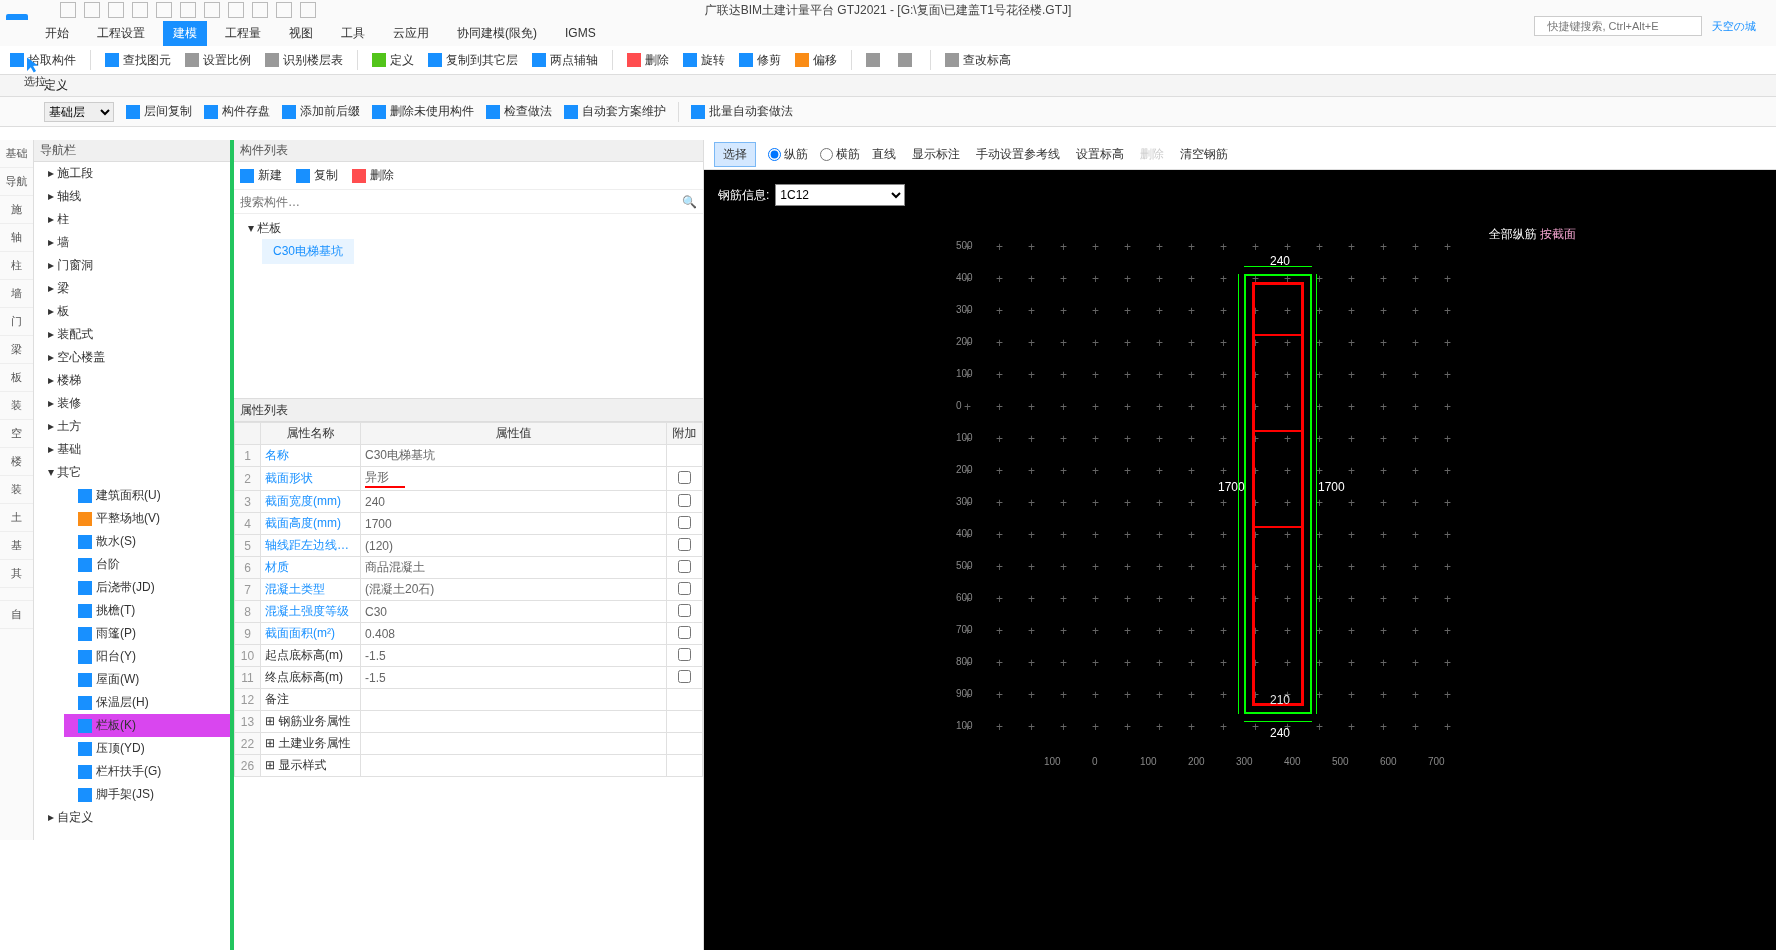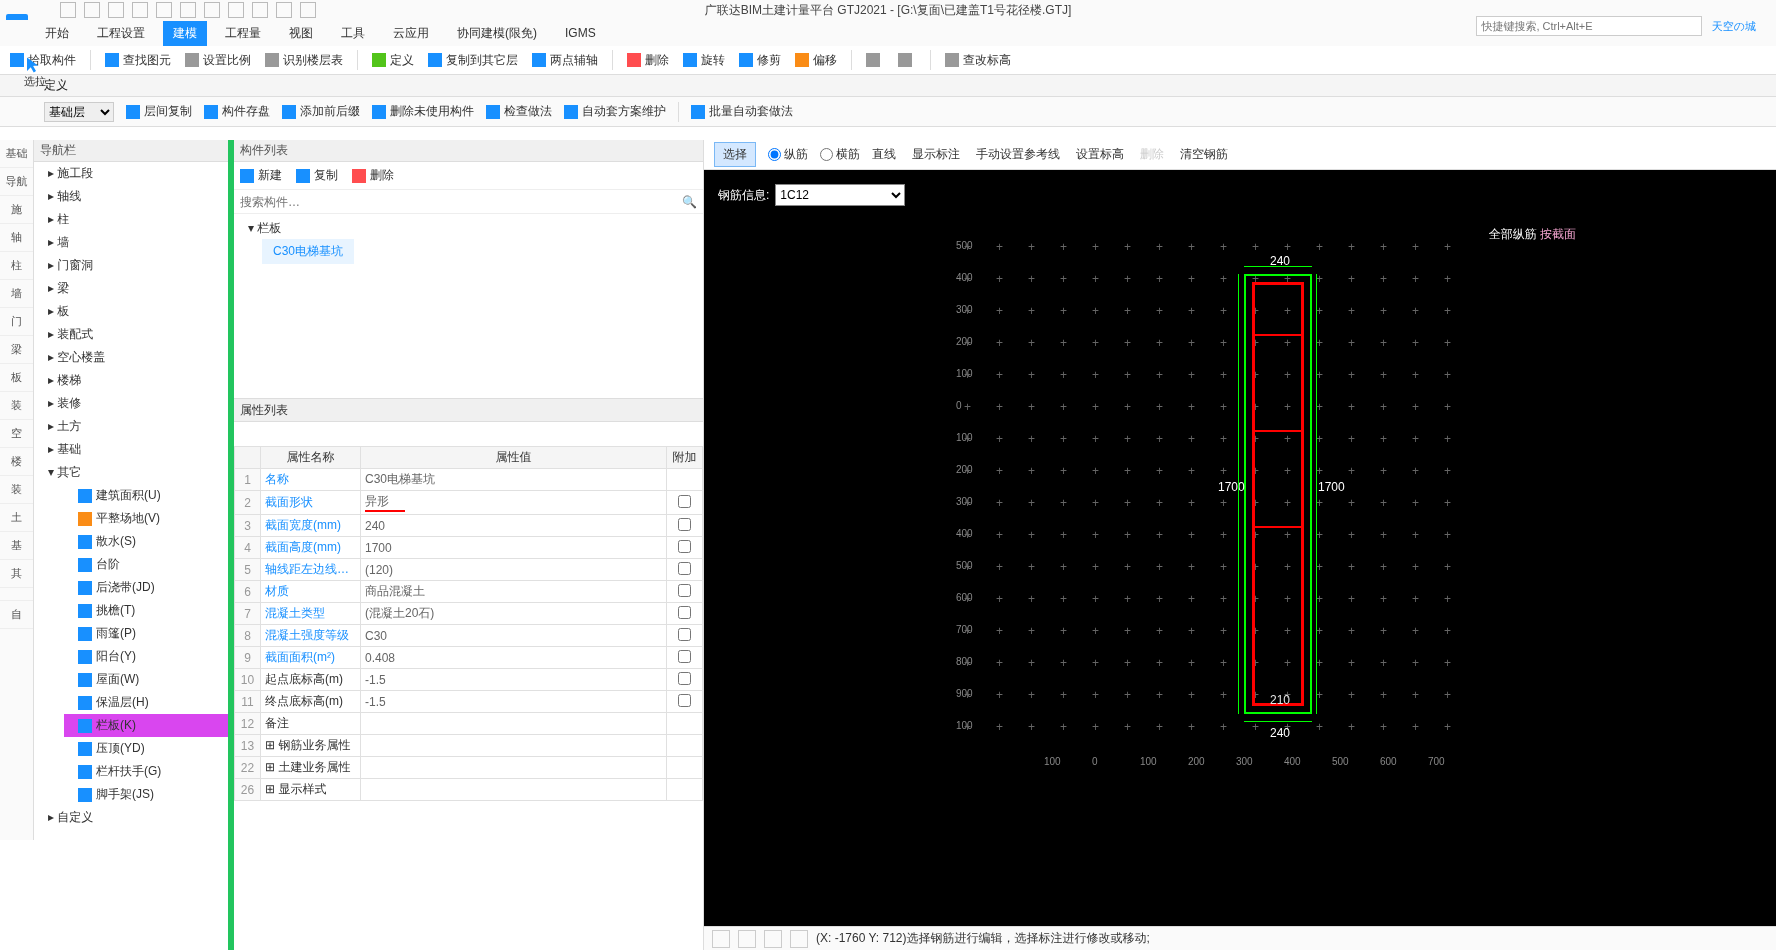--- a/index.html
+++ b/index.html
@@ -5,57 +5,57 @@
 * { margin: 0; padding: 0; box-sizing: border-box; }
 body { font-family: "Microsoft YaHei", Arial, sans-serif; font-size: 12px; color: #333; background: #fff; overflow: hidden; width: 1776px; height: 950px; position: relative; }
 .title-bar { height: 20px; display: flex; align-items: center; justify-content: center; background: #fafafa; font-size: 12px; color: #444; }
 .main-tabs { height: 26px; display: flex; align-items: center; padding-left: 35px; gap: 8px; background: #fafafa; position: relative; }
 .main-tab { padding: 4px 10px; cursor: pointer; color: #333; }
 .main-tab.active { background: #1890ff; color: #fff; }
 .logo { position: absolute; left: 6px; top: 14px; width: 22px; height: 22px; background: #1890ff; border-radius: 2px; }
 .qab { position: absolute; top: 2px; left: 60px; display: flex; gap: 8px; }
 .qab-btn { width: 16px; height: 16px; border: 1px solid #bbb; }
 .search-top { position: absolute; right: 20px; top: 16px; }
-.search-top input { width: 226px; height: 20px; border: 1px solid #ccc; padding: 0 4px; font-size: 11px; }
+.search-top input { width: 168px; height: 20px; border: 1px solid #ccc; padding: 0 12px; font-size: 11px; }
 .user-label { color: #1890ff; font-size: 11px; }
 .ribbon { display: flex; align-items: center; padding: 4px 10px; gap: 14px; border-bottom: 1px solid #ddd; flex-wrap: wrap; }
 .rbtn { display: flex; align-items: center; gap: 4px; cursor: pointer; color: #333; }
 .rbtn .ic { width: 14px; height: 14px; display: inline-block; background: #4a90d9; }
 .ic.blue { background: #1890ff; }
 .ic.green { background: #52c41a; }
 .ic.red { background: #ff4d4f; }
 .ic.orange { background: #fa8c16; }
 .ic.gray { background: #999; }
 .sep { width: 1px; height: 20px; background: #ddd; }
 .def-header { height: 22px; background: #f5f5f5; border-bottom: 1px solid #ddd; padding-left: 44px; display: flex; align-items: center; font-size: 12px; color: #222; }
 .left-cursor { position: absolute; left: 24px; top: 56px; }
 .cursor-ic { width: 18px; height: 18px; display: block; }
 .cursor-ic svg { width: 18px; height: 18px; }
 .left-label { font-size: 11px; color: #333; }
 .sub-ribbon { height: 30px; display: flex; align-items: center; gap: 12px; padding-left: 44px; border-bottom: 1px solid #ddd; background: #fafafa; }
 .combo { height: 20px; border: 1px solid #ccc; font-size: 12px; min-width: 70px; }
 .left-strip { position: absolute; left: 0; top: 140px; width: 34px; height: 700px; background: #fafafa; border-right: 1px solid #ddd; }
 .left-strip div { padding: 6px 4px; font-size: 11px; color: #555; text-align: center; border-bottom: 1px solid #eee; }
 .main-area { position: absolute; left: 34px; top: 140px; right: 0; bottom: 0; display: flex; }
-.nav-panel { width: 200px; border-right: 6px solid #22c55e; display: flex; flex-direction: column; }
+.nav-panel { width: 200px; border-right: 4px solid #22c55e; display: flex; flex-direction: column; }
 .panel-header { height: 22px; background: #f0f0f0; border-bottom: 1px solid #ddd; display: flex; align-items: center; padding: 0 6px; color: #555; }
 .tree { flex: 1; overflow: auto; }
 .tree-item { padding: 3px 8px 3px 14px; cursor: pointer; display: flex; align-items: center; gap: 4px; }
 .tree-item.selected { background: #d946ef; }
 .tree-sub { padding-left: 30px; }
 .tree-sub .tree-item { padding-left: 14px; }
 .tree-sub-ic { width: 14px; height: 14px; display: inline-block; }
 .comp-panel { width: 470px; border-right: 1px solid #ddd; display: flex; flex-direction: column; }
 .comp-toolbar { height: 28px; display: flex; align-items: center; gap: 14px; padding: 0 6px; border-bottom: 1px solid #eee; }
 .comp-search { height: 24px; border-bottom: 1px solid #eee; padding: 2px 6px; display: flex; align-items: center; }
 .comp-search input { flex: 1; border: none; outline: none; font-size: 12px; }
 .comp-tree { padding: 4px 8px; }
 .comp-tree-item { padding: 2px 0 2px 6px; }
 .comp-tree-child { margin-left: 20px; padding: 3px 10px; background: #e8f4ff; border: 1px solid transparent; display: inline-block; color: #1890ff; }
-.prop-area { margin-top: 130px; flex: 1; display: flex; flex-direction: column; gap: 24px; }
+.prop-area { margin-top: 130px; flex: 1; display: flex; flex-direction: column; }
 .prop-header { height: 24px; background: #f0f0f0; display: flex; align-items: center; padding: 0 6px; border-top: 1px solid #ddd; border-bottom: 1px solid #ddd; }
 .prop-table { flex: 1; overflow: auto; }
 .prop-table table { width: 100%; border-collapse: collapse; }
 .prop-table th, .prop-table td { border: 1px solid #e0e0e0; padding: 2px 4px; font-size: 12px; height: 20px; }
 .prop-table th { background: #f5f5f5; font-weight: normal; text-align: center; }
 .prop-table td:first-child { width: 26px; text-align: center; color: #999; background: #f9f9f9; }
 .prop-table td.pname { color: #1890ff; width: 100px; }
 .prop-table td.pname.black { color: #333; }
 .prop-table td.pval { color: #666; }
 .prop-table td.pval .underline { border-bottom: 2px solid #ff0000; display: inline-block; min-width: 40px; }
@@ -755,21 +755,14 @@
 
       <div class="green-line" style="left:540px;top:96px;width:68px;height:1px"></div>
       <div class="green-line" style="left:540px;top:551px;width:68px;height:1px"></div>
       <div class="green-line" style="left:534px;top:104px;width:1px;height:440px"></div>
       <div class="green-line" style="left:612px;top:104px;width:1px;height:440px"></div>
 
       <div class="rebar-line" style="left:550px;top:164px;width:48px"></div>
       <div class="rebar-line" style="left:550px;top:260px;width:48px"></div>
       <div class="rebar-line" style="left:550px;top:356px;width:48px"></div>
     </div>
-    <div class="status-bar">
-      <div class="status-ic"></div>
-      <div class="status-ic"></div>
-      <div class="status-ic"></div>
-      <div class="status-ic"></div>
-      <span>(X: -1760 Y: 712)选择钢筋进行编辑，选择标注进行修改或移动;</span>
-    </div>
   </div>
 </div>
 
 </body></html>

